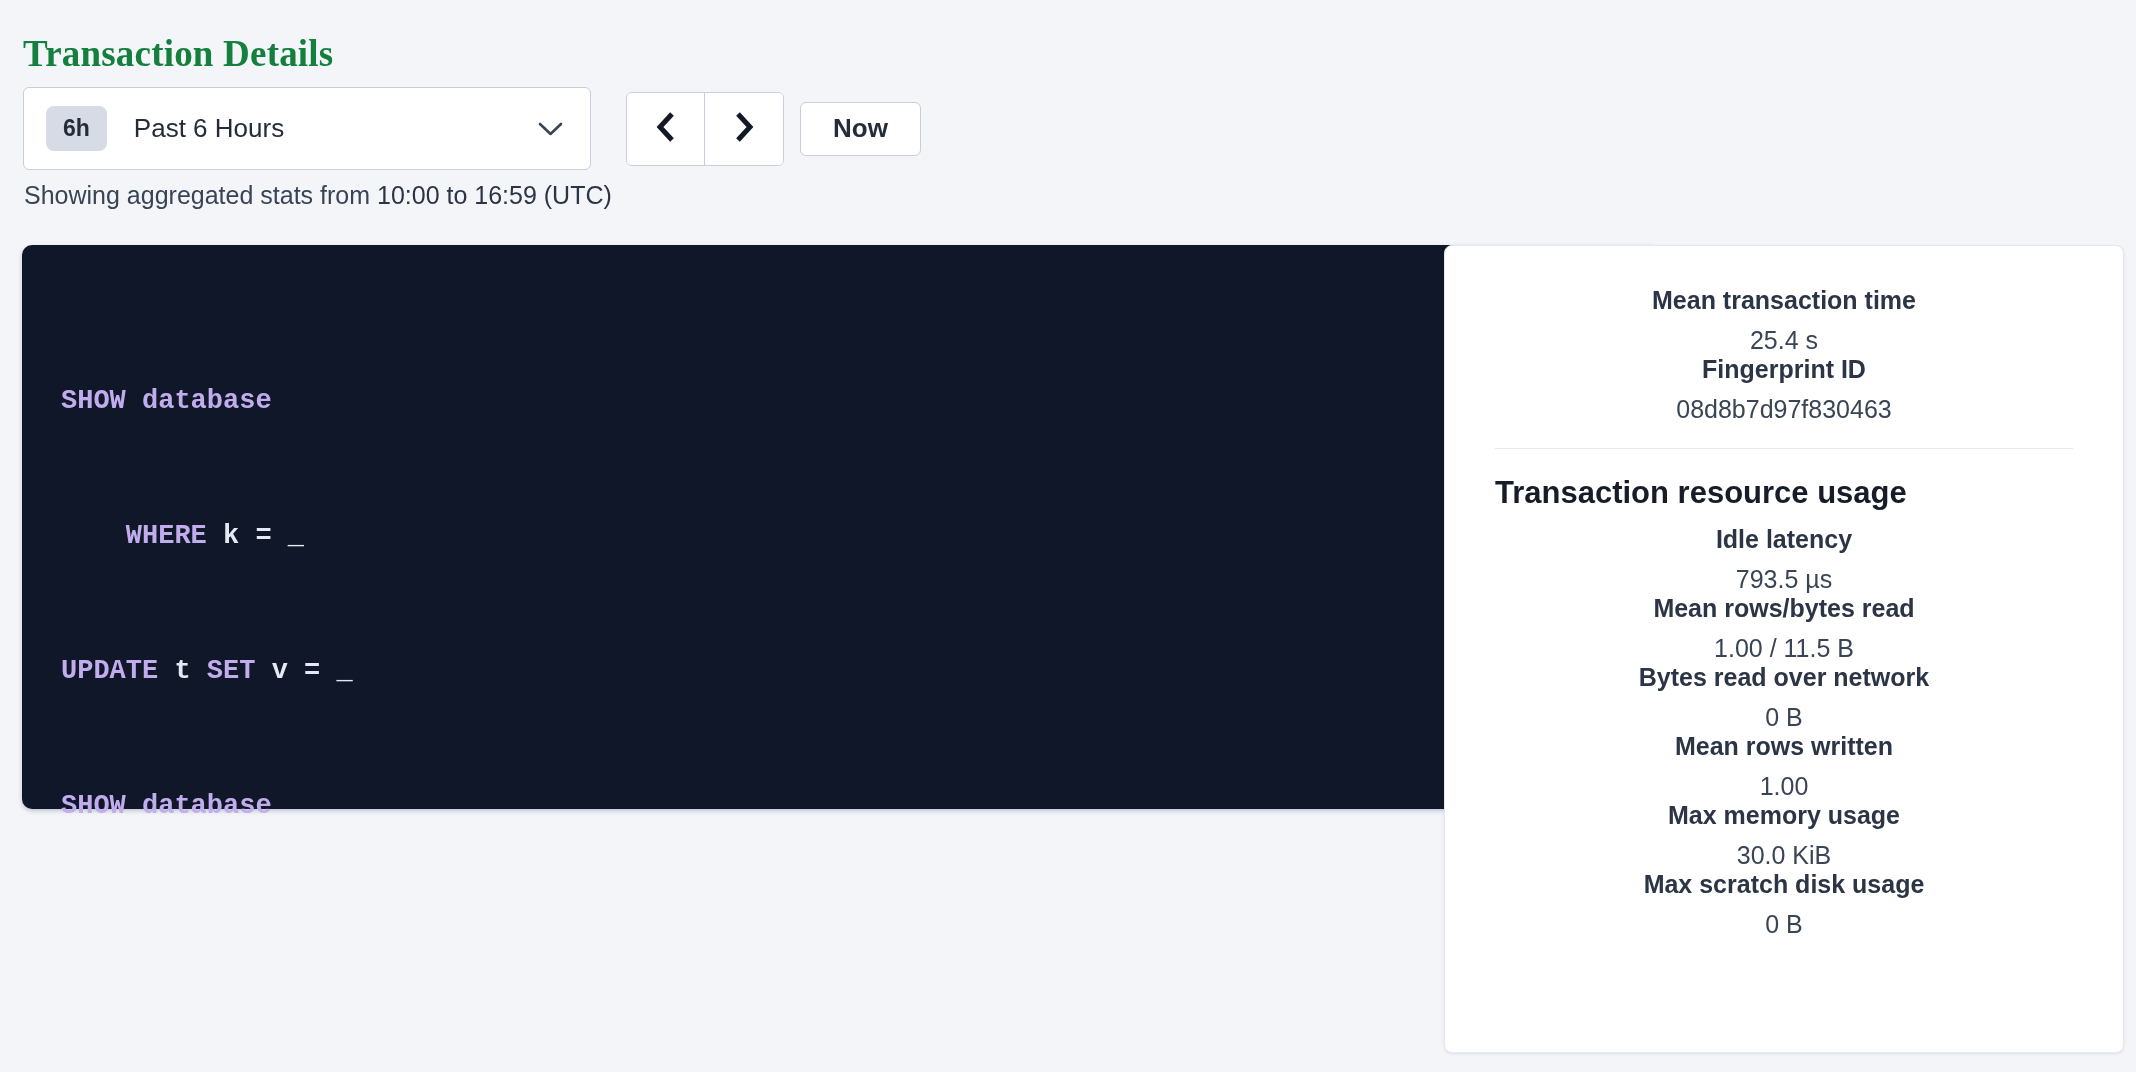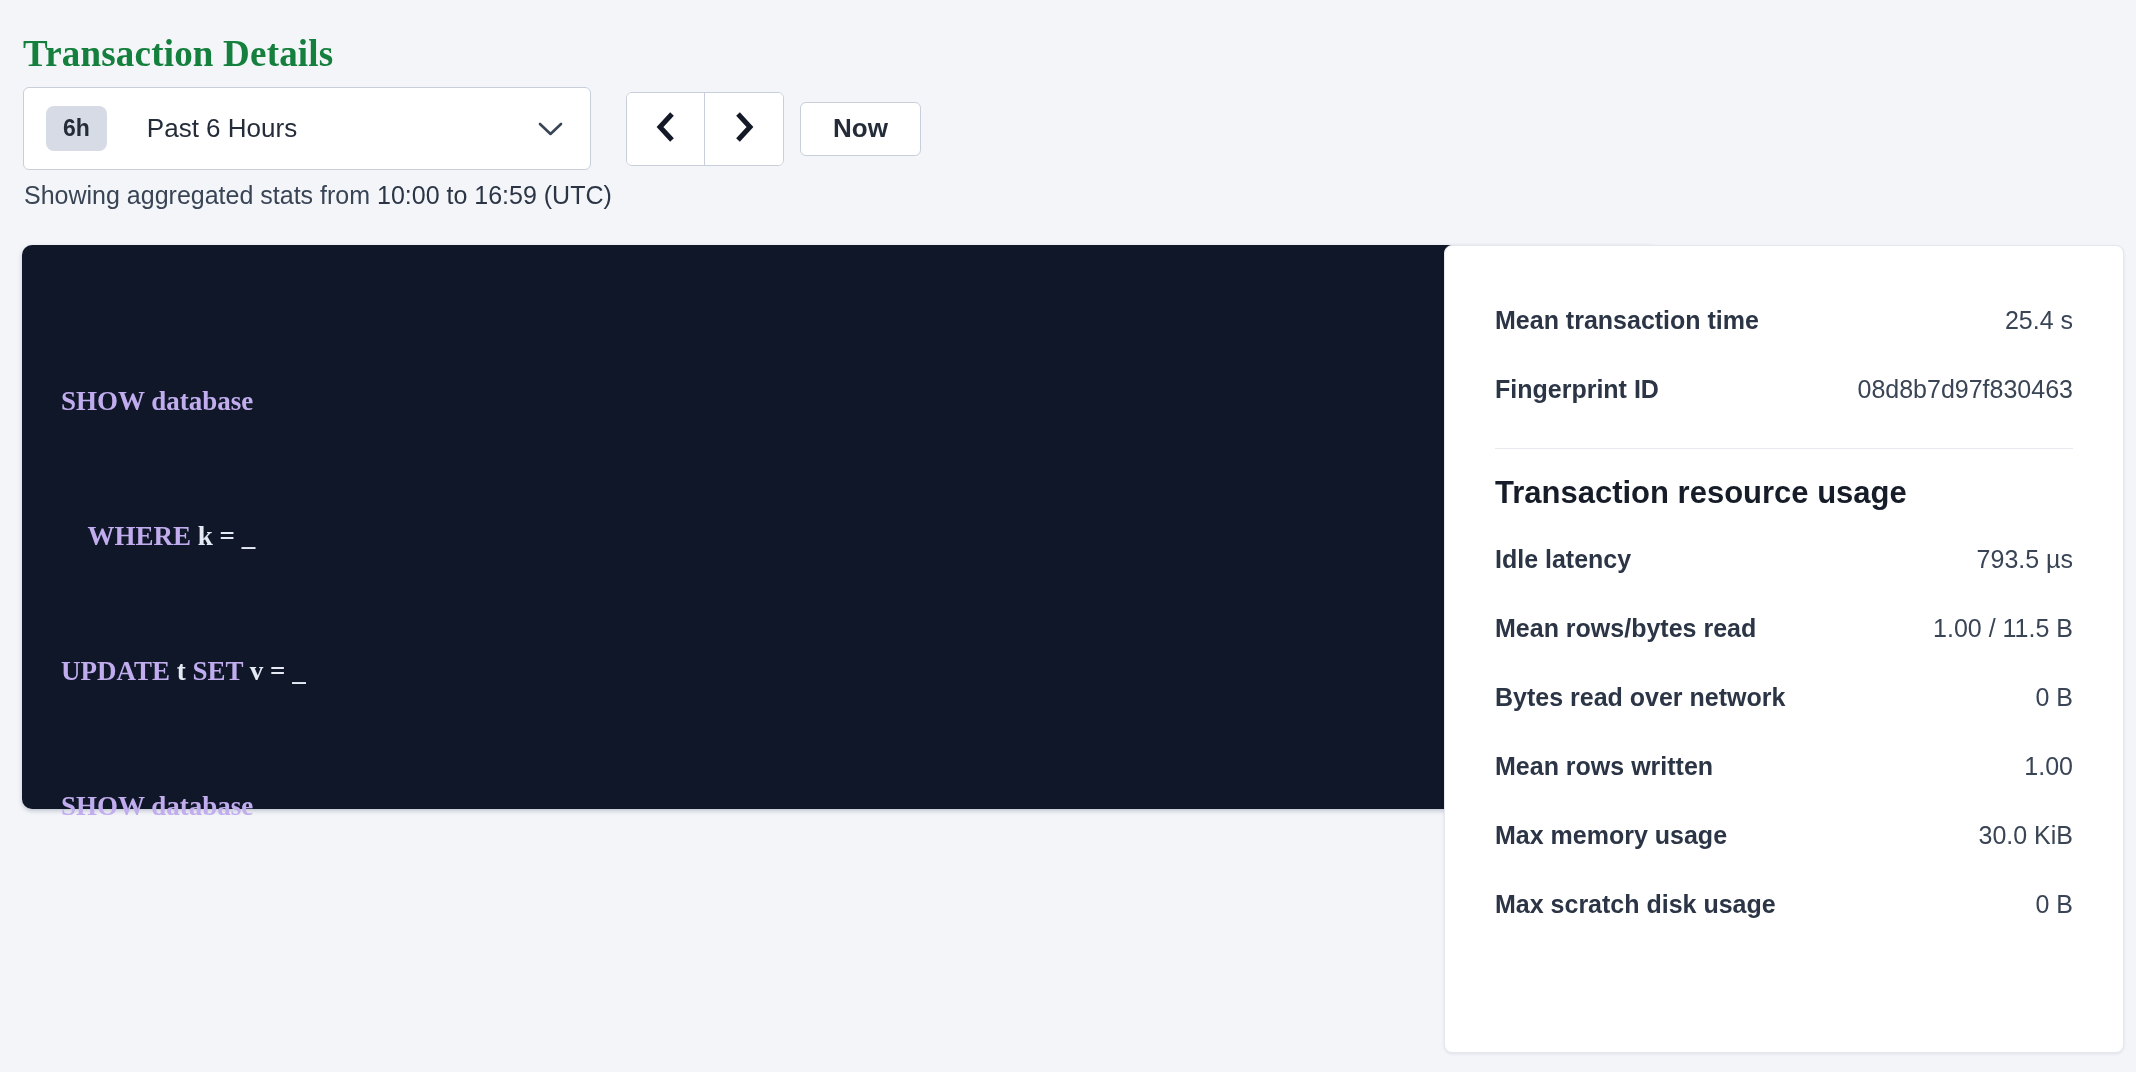--- a/index.html
+++ b/index.html
@@ -40,21 +40,21 @@
     padding: 0 26px 0 22px;
     cursor: pointer;
   }
   .time-badge {
     background: #d7dbe6;
     color: #242c39;
     font-weight: 700;
     font-size: 23px;
     border-radius: 8px;
     padding: 9px 17px;
-    margin-right: 40px;
+    margin-right: 27px;
   }
   .time-selected {
     font-size: 26px;
     color: #242c39;
   }
   .time-chevron { margin-left: auto; display: flex; align-items: center; }
 
   .arrow-group {
     display: flex;
     margin-left: 35px;
@@ -99,21 +99,21 @@
 
   
   .sql-box {
     position: absolute;
     left: 22px; top: 245px;
     width: 1637px; height: 564px;
     background: #0f1728;
     border-radius: 10px;
     box-shadow: 0 2px 4px rgba(40,50,80,0.25);
     padding: 44px 30px 0 39px;
-    font-family: Liberation Serif, serif;
+    font-family: Liberation Mono, monospace;
     font-size: 27px;
     font-weight: 700;
     line-height: 45px;
     white-space: pre;
   }
   .sql-box .kw { color: #c1adee; }
   .sql-box .id { color: #e4e9f4; }
 
   
   .stats-card {
@@ -125,20 +125,21 @@
     border-radius: 8px;
     box-shadow: 0 1px 3px rgba(40,50,80,0.10);
     padding: 40px 50px 0 50px;
   }
   .stat-row {
     height: 69px;
     display: flex;
     align-items: center;
     justify-content: space-between;
     font-size: 25px;
+    flex-direction: column;
   }
   .stat-label { font-weight: 700; color: #2b3545; }
   .stat-value { font-weight: 400; color: #394455; text-align: right; }
   .card-divider {
     border: none;
     border-top: 1px solid #e7e9ee;
     margin: 24px 0 12px 0;
   }
   .card-heading {
     font-size: 31px;

